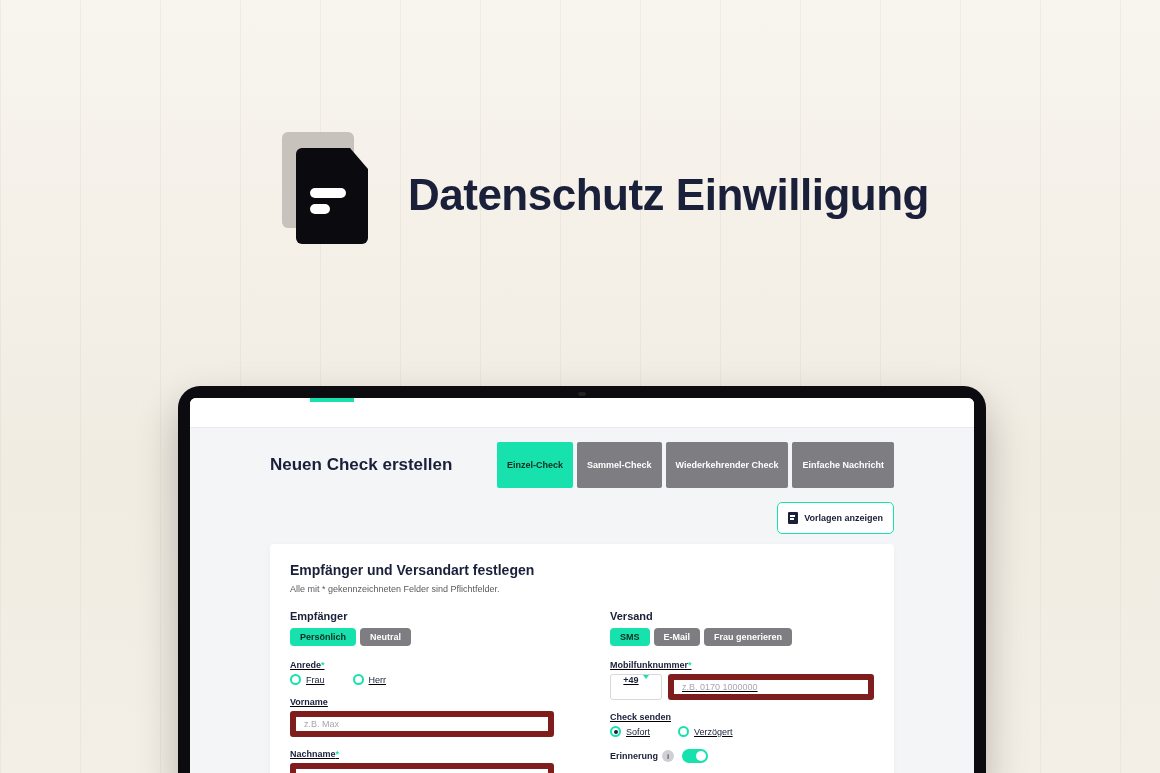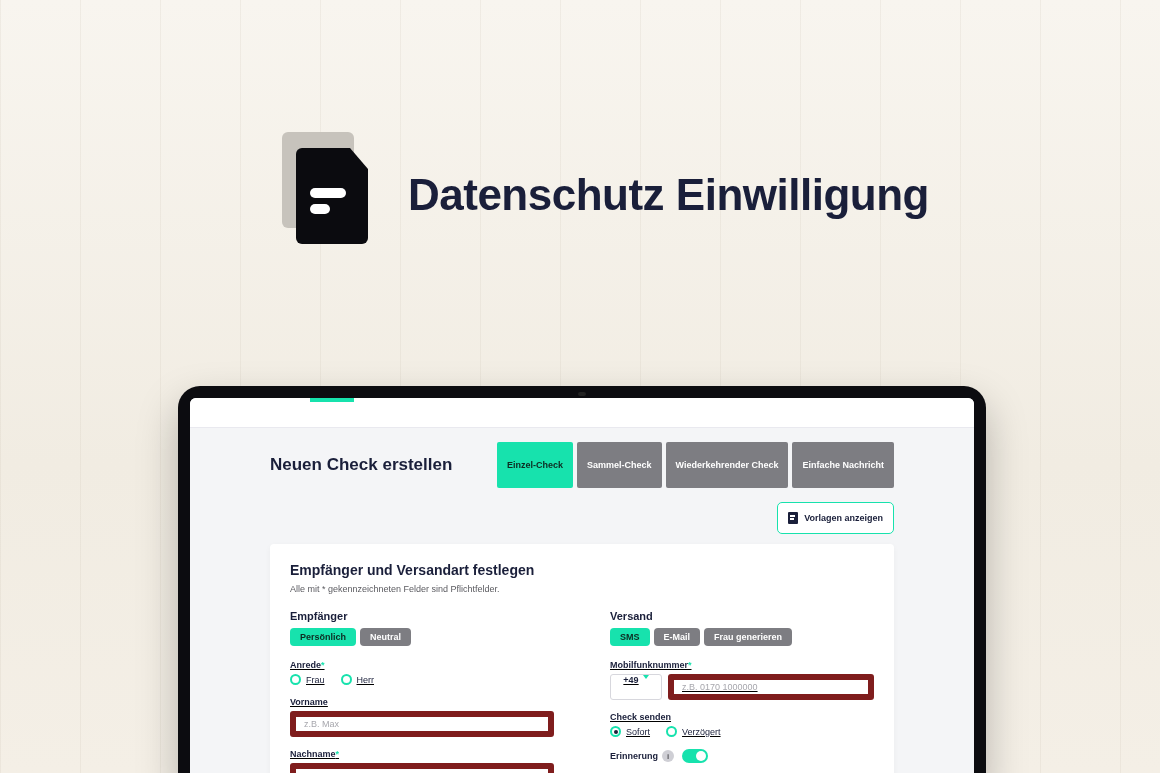--- a/index.html
+++ b/index.html
@@ -126,21 +126,21 @@
   .pill-row { display: flex; gap: 4px; margin-bottom: 14px; }
   .pill {
     font-size: 9px; font-weight: 700; color: #fff; background: #7d7d82;
     padding: 4px 10px; border-radius: 4px; cursor: pointer;
   }
   .pill.active { background: #17e2ad; color: #0e2b22; }
 
   .field-label { font-size: 9px; font-weight: 800; color: #1a1f3a; margin-bottom: 4px; display: block; }
   .field-label .req, .group-title .req { color: #17e2ad; }
 
-  .radio-row { display: flex; gap: 16px; align-items: center; margin-bottom: 12px; }
+  .radio-row { display: flex; gap: 28px; align-items: center; margin-bottom: 12px; }
   .radio {
     display: inline-flex; align-items: center; gap: 5px; font-size: 9px; color: #1a1f3a; cursor: pointer;
   }
   .radio .dot {
     width: 11px; height: 11px; border: 2px solid #17e2ad; border-radius: 50%; position: relative; background: #fff;
   }
   .radio.selected .dot::after {
     content:""; position:absolute; inset: 1.5px; border-radius: 50%; background: #1a1f3a;
   }
 

